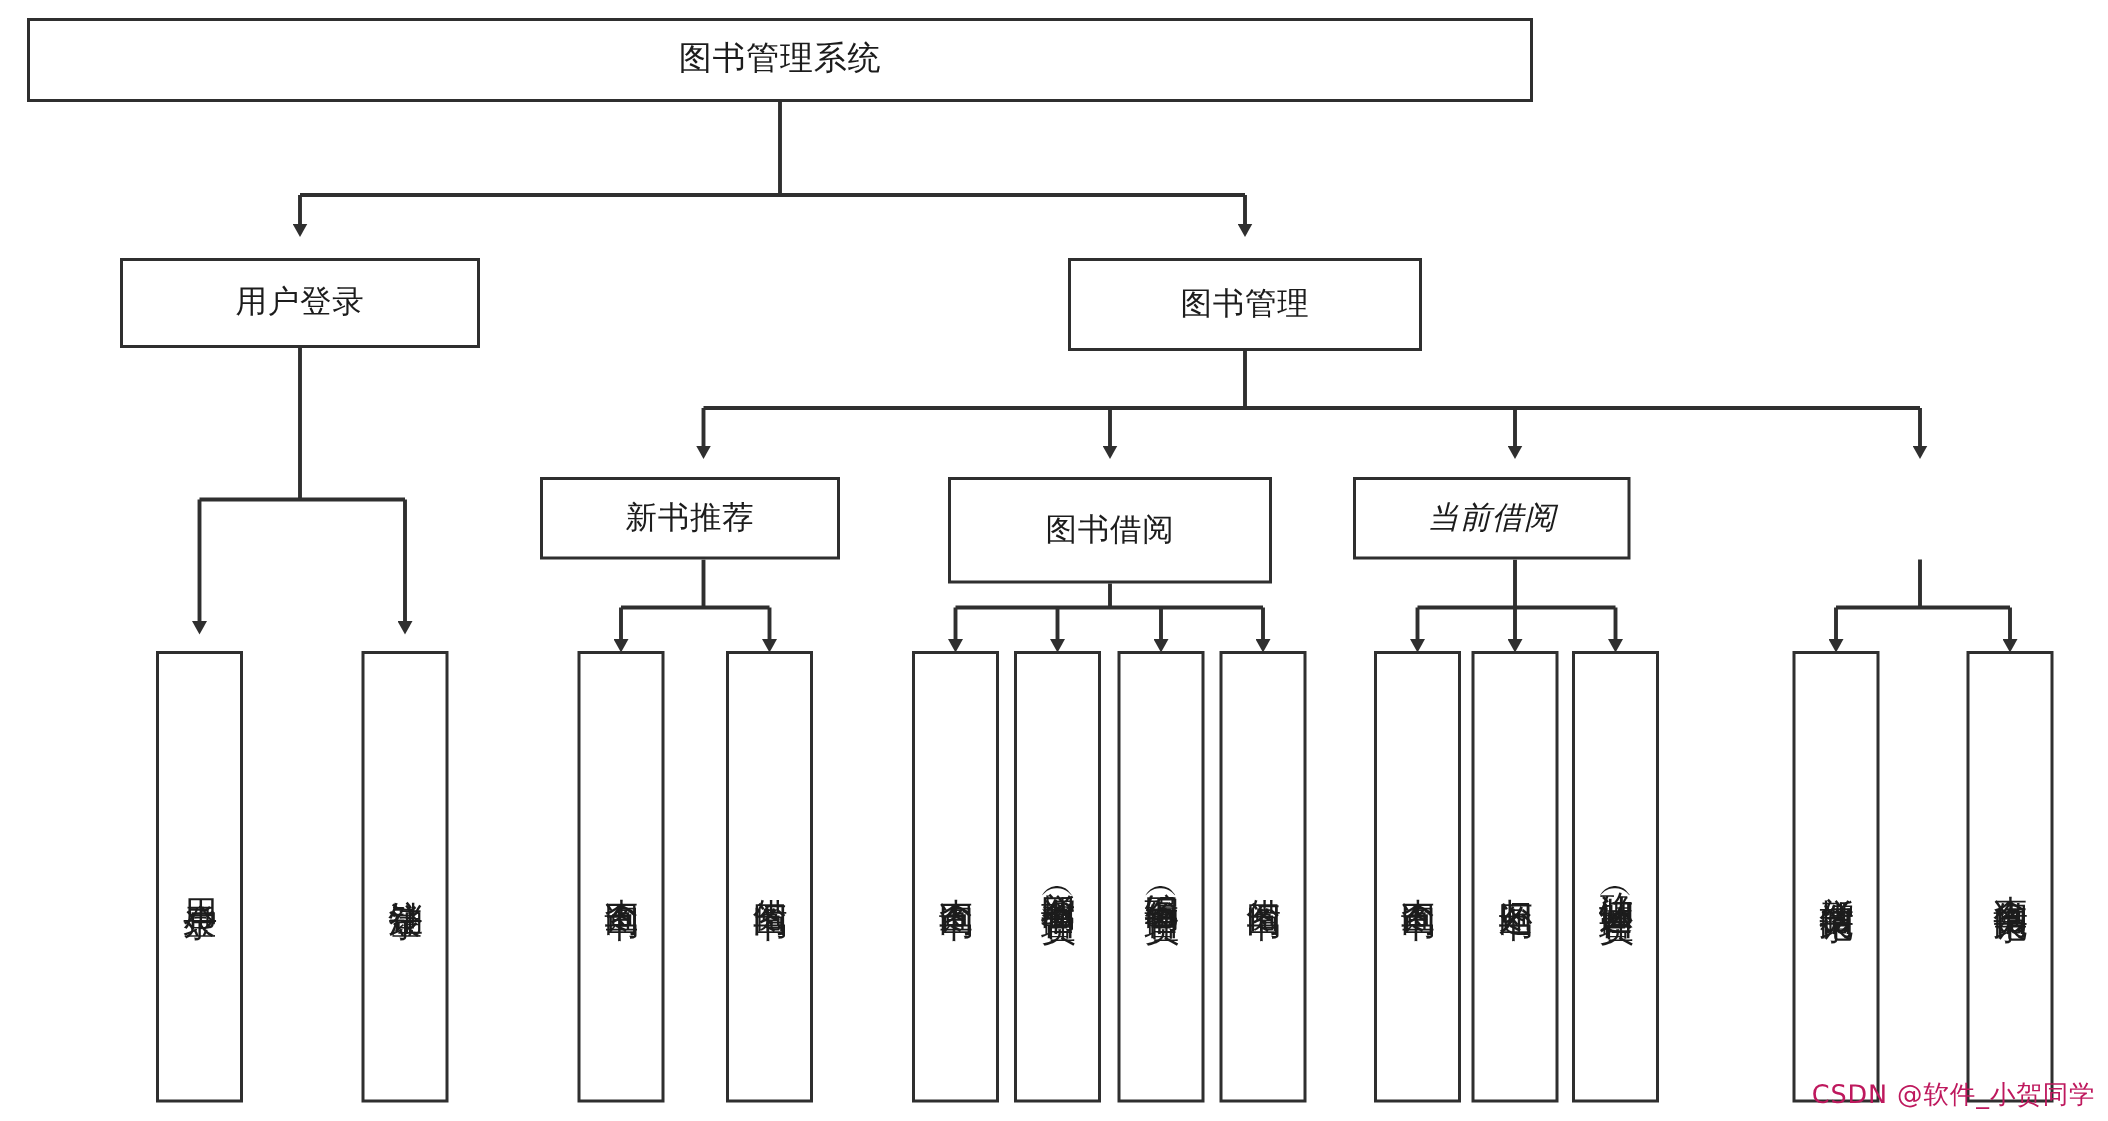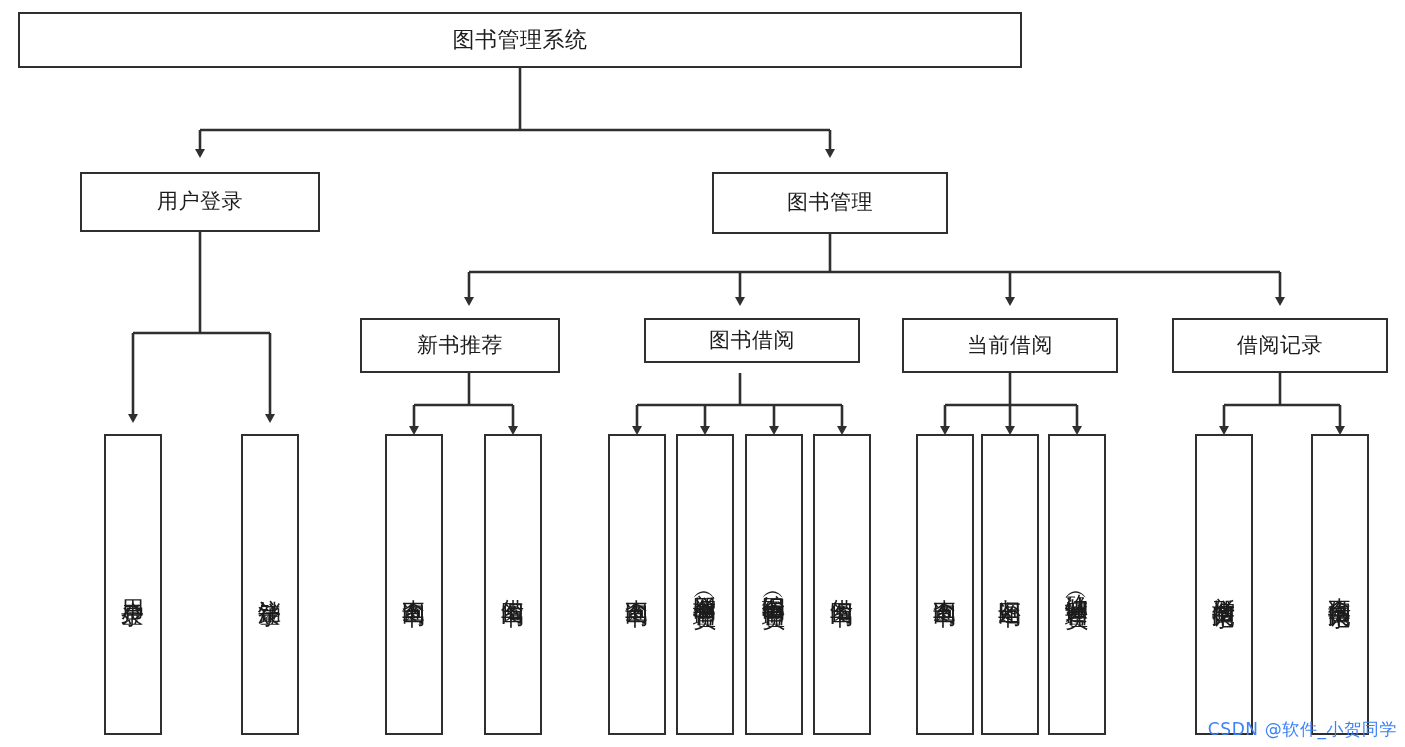--- a/index.html
+++ b/index.html
@@ -48,21 +48,21 @@
     line-height:1.22;
     letter-spacing:2px;
     white-space:nowrap;
     color:#1c1c1c;
   }
   .watermark{
     position:absolute;
     right:8px;
     bottom:6px;
     font-size:17px;
-    color:#3b82f6;
+    color:#be185d;
     letter-spacing:0.6px;
     white-space:nowrap;
     pointer-events:none;
   }
 </style>
 </head>
 <body>
 
 <div id="stage">
 
@@ -123,28 +123,25 @@
   <div class="node" style="left:80px;top:172px;width:240px;height:60px;">
     <span class="node-h">用户登录</span>
   </div>
   <div class="node" style="left:712px;top:172px;width:236px;height:62px;">
     <span class="node-h">图书管理</span>
   </div>
 
   <div class="node" style="left:360px;top:318px;width:200px;height:55px;">
     <span class="node-h">新书推荐</span>
   </div>
-  <div class="node" style="left:632px;top:318px;width:216px;height:45px;margin-left:12px;">
+  <div class="node" style="left:632px;top:318px;width:216px;height:71px;">
     <span class="node-h">图书借阅</span>
   </div>
-  <div class="node" style="left:902px;top:318px;width:216px;height:55px;">
+  <div class="node" style="left:902px;top:318px;width:185px;height:55px;font-style:italic;">
     <span class="node-h">当前借阅</span>
-  </div>
-  <div class="node" style="left:1172px;top:318px;width:216px;height:55px;">
-    <span class="node-h">借阅记录</span>
   </div>
 
   <div class="node node-leaf" style="left:104px;top:434px;width:58px;height:301px;">
     <span class="node-v">用户登录</span>
   </div>
   <div class="node node-leaf" style="left:241px;top:434px;width:58px;height:301px;">
     <span class="node-v">注销登录</span>
   </div>
 
   <div class="node node-leaf" style="left:385px;top:434px;width:58px;height:301px;">

